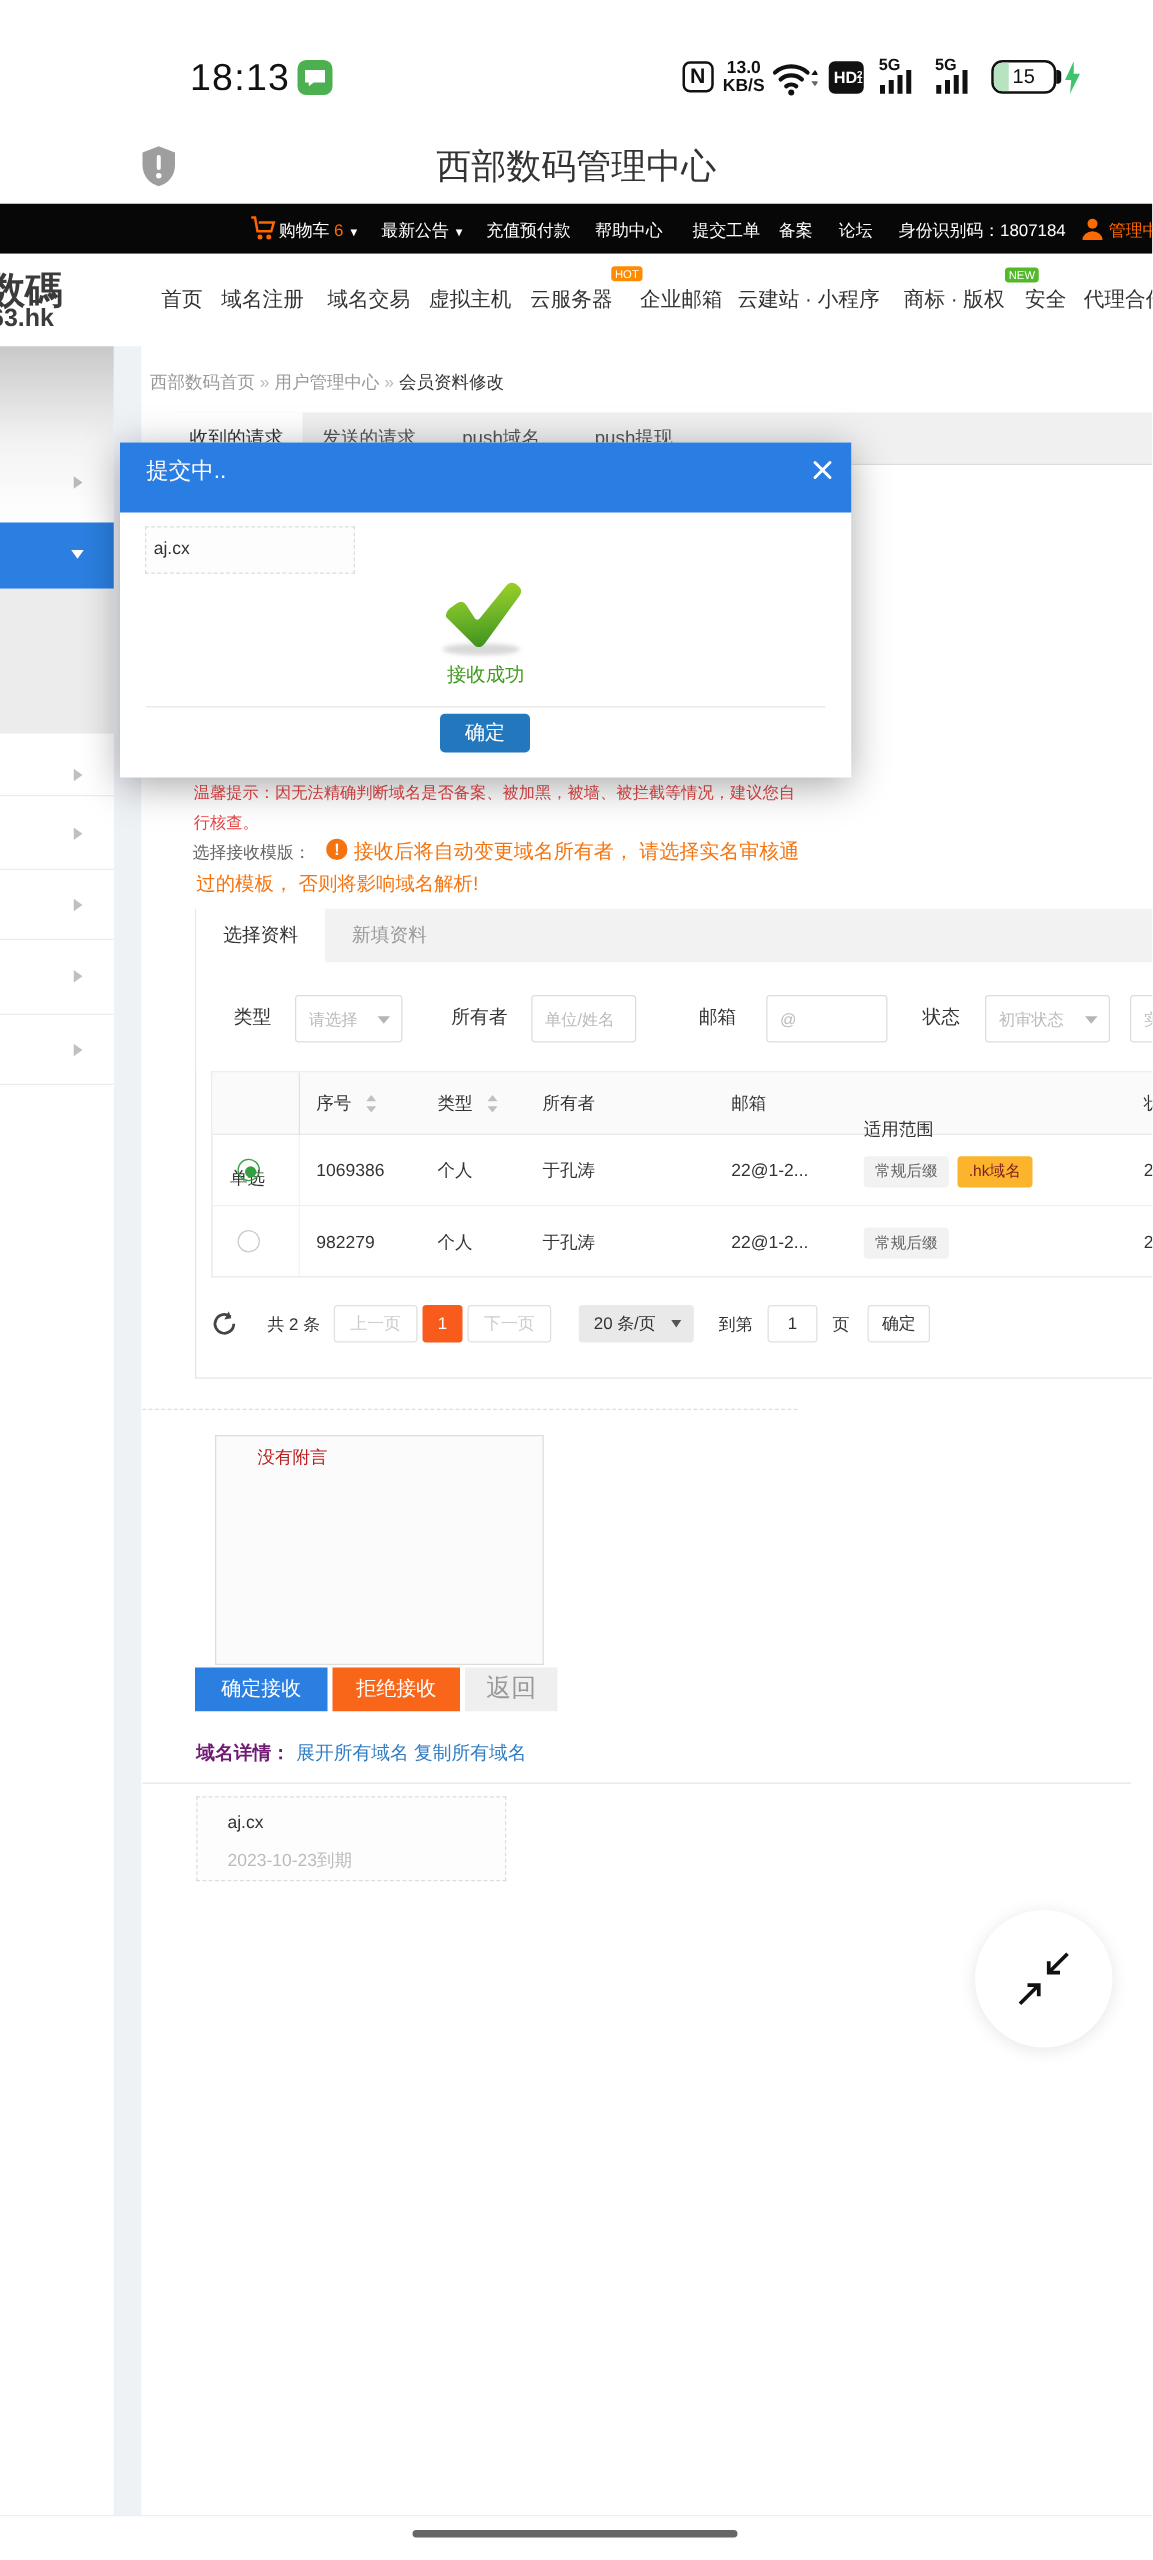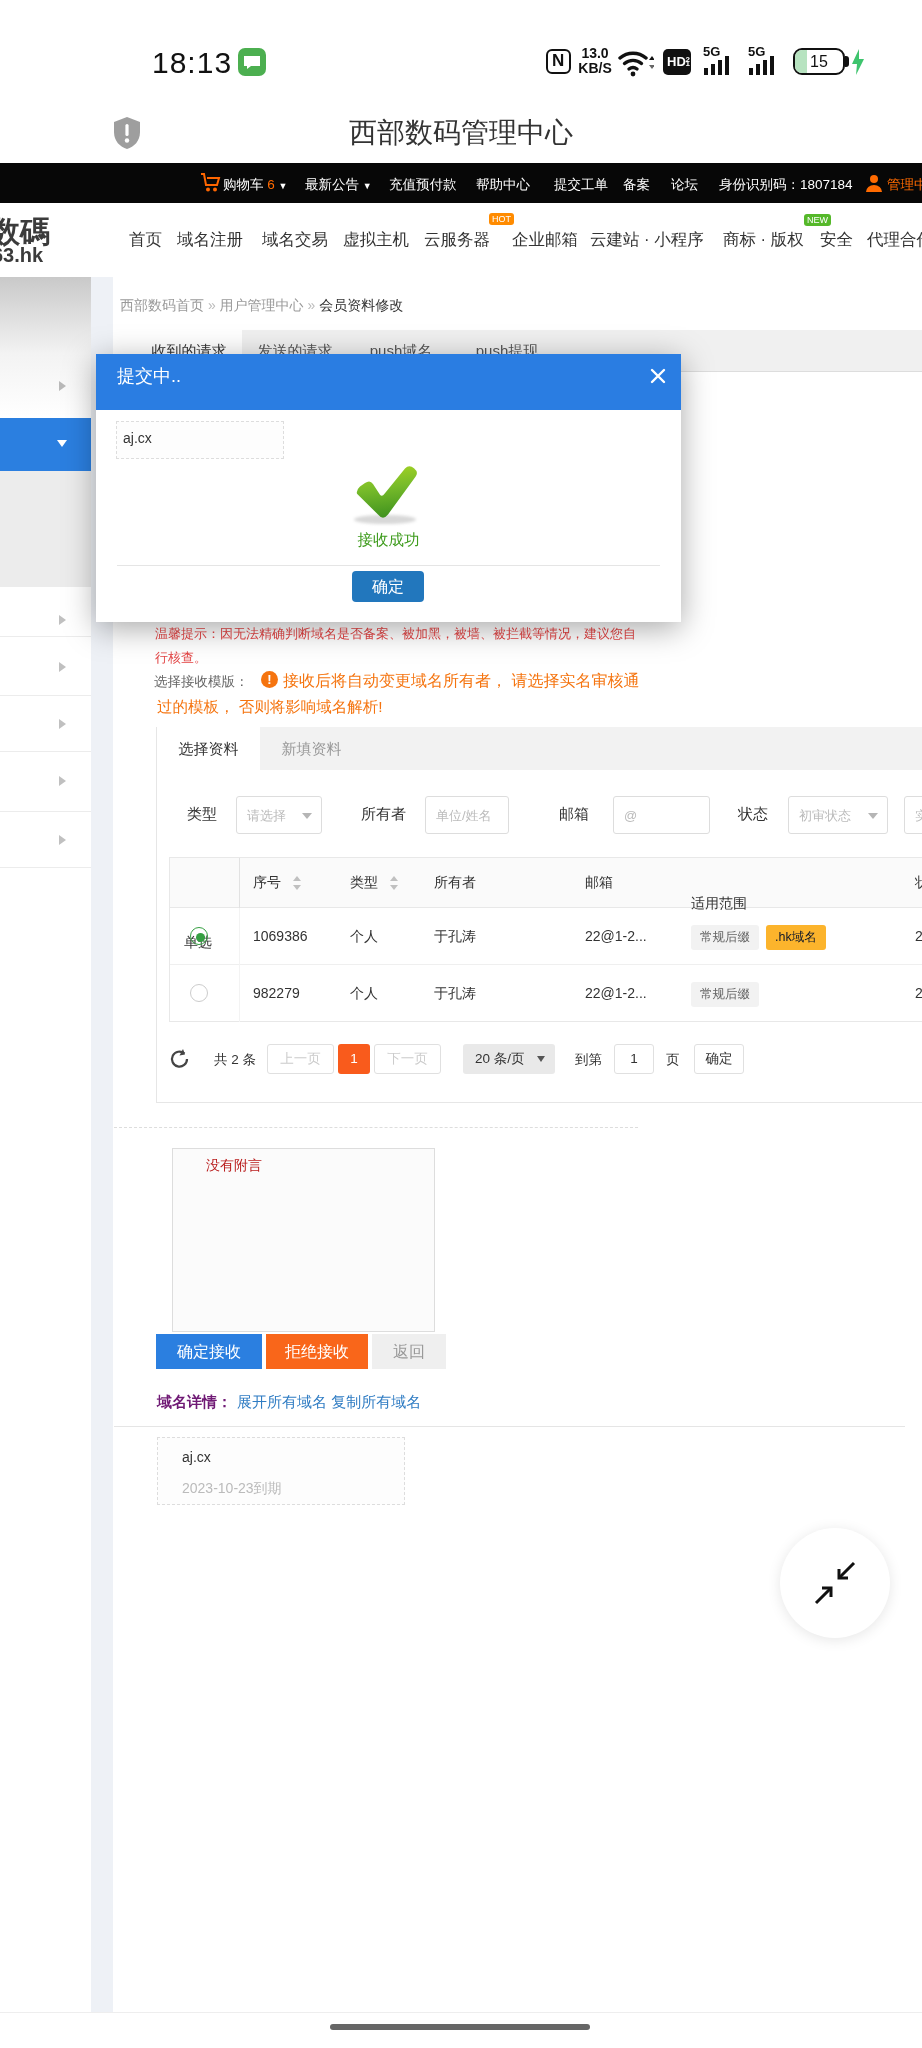--- a/index.html
+++ b/index.html
@@ -180,21 +180,21 @@
       <div style="position:absolute;left:69px;top:0;height:50px;border-left:1px solid #e2e2e2;"></div>
     </div>
     <div style="position:absolute;left:0;top:50px;width:100%;height:57px;border-bottom:1px solid #efefef;">
       <span style="position:absolute;left:20px;top:19px;width:18px;height:18px;border:1.5px solid #35a042;border-radius:50%;"></span>
       <span style="position:absolute;left:26px;top:25px;width:9px;height:9px;background:#35a042;border-radius:50%;"></span>
       <span style="position:absolute;left:83px;top:20px;">1069386</span>
       <span style="position:absolute;left:180px;top:20px;">个人</span>
       <span style="position:absolute;left:264px;top:20px;">于孔涛</span>
       <span style="position:absolute;left:415px;top:20px;">22@1-2...</span>
       <span style="position:absolute;left:521px;top:17px;background:#f2f2f2;color:#666;font-size:12.5px;padding:4px 9px;border-radius:3px;">常规后缀</span>
-      <span style="position:absolute;left:596px;top:17px;background:#fcb42c;color:#0f172a;font-size:12.5px;padding:4px 9px;border-radius:3px;">.hk域名</span>
+      <span style="position:absolute;left:596px;top:17px;background:#fcb42c;color:#7f1d1d;font-size:12.5px;padding:4px 9px;border-radius:3px;">.hk域名</span>
       <span style="position:absolute;left:745px;top:20px;">2</span>
       <div style="position:absolute;left:69px;top:0;height:57px;border-left:1px solid #f3f3f3;"></div>
     </div>
     <div style="position:absolute;left:0;top:107px;width:100%;height:57px;">
       <span style="position:absolute;left:20px;top:19px;width:18px;height:18px;border:1.5px solid #ccc;border-radius:50%;"></span>
       <span style="position:absolute;left:83px;top:20px;">982279</span>
       <span style="position:absolute;left:180px;top:20px;">个人</span>
       <span style="position:absolute;left:264px;top:20px;">于孔涛</span>
       <span style="position:absolute;left:415px;top:20px;">22@1-2...</span>
       <span style="position:absolute;left:521px;top:17px;background:#f2f2f2;color:#666;font-size:12.5px;padding:4px 9px;border-radius:3px;">常规后缀</span>
@@ -221,21 +221,21 @@
 </div>
 
 <div class="abs" style="left:114px;top:1127px;width:524px;border-top:1px dashed #ddd;"></div>
 
 <div class="abs" style="left:172px;top:1148px;width:263px;height:184px;border:1px solid #ddd;background:#fbfbfb;">
   <div style="position:absolute;left:33px;top:8px;font-size:14px;color:#b91c1c;">没有附言</div>
 </div>
 
 <div class="abs" style="left:156px;top:1334px;width:106px;height:35px;background:#2b7fe0;color:#fff;font-size:16px;text-align:center;line-height:35px;">确定接收</div>
 <div class="abs" style="left:266px;top:1334px;width:102px;height:35px;background:#f9661a;color:#fff;font-size:16px;text-align:center;line-height:35px;">拒绝接收</div>
-<div class="abs" style="left:372px;top:1334px;width:74px;height:35px;background:#efefef;color:#999;font-size:16px;text-align:center;line-height:35px;">返回</div>
+<div class="abs" style="left:372px;top:1334px;width:74px;height:35px;background:#efefef;color:#999;font-size:20px;text-align:center;line-height:35px;">返回</div>
 
 <div class="abs" style="left:157px;top:1393px;font-size:15px;color:#701a75;font-weight:bold;">域名详情：</div>
 <div class="abs" style="left:237px;top:1393px;font-size:15px;color:#2f7cc3;">展开所有域名 复制所有域名</div>
 <div class="abs" style="left:114px;top:1426px;width:791px;border-top:1px solid #e5e5e5;"></div>
 <div class="abs" style="left:157px;top:1437px;width:248px;height:68px;border:1px dashed #ddd;background:#fdfdfd;">
   <div style="position:absolute;left:24px;top:11px;font-size:14px;color:#333;">aj.cx</div>
   <div style="position:absolute;left:24px;top:42px;font-size:14px;color:#bbb;">2023-10-23到期</div>
 </div>
 
 <div class="abs" style="left:780px;top:1528px;width:110px;height:110px;border-radius:50%;background:#fff;box-shadow:0 2px 14px rgba(0,0,0,0.10);"></div>

